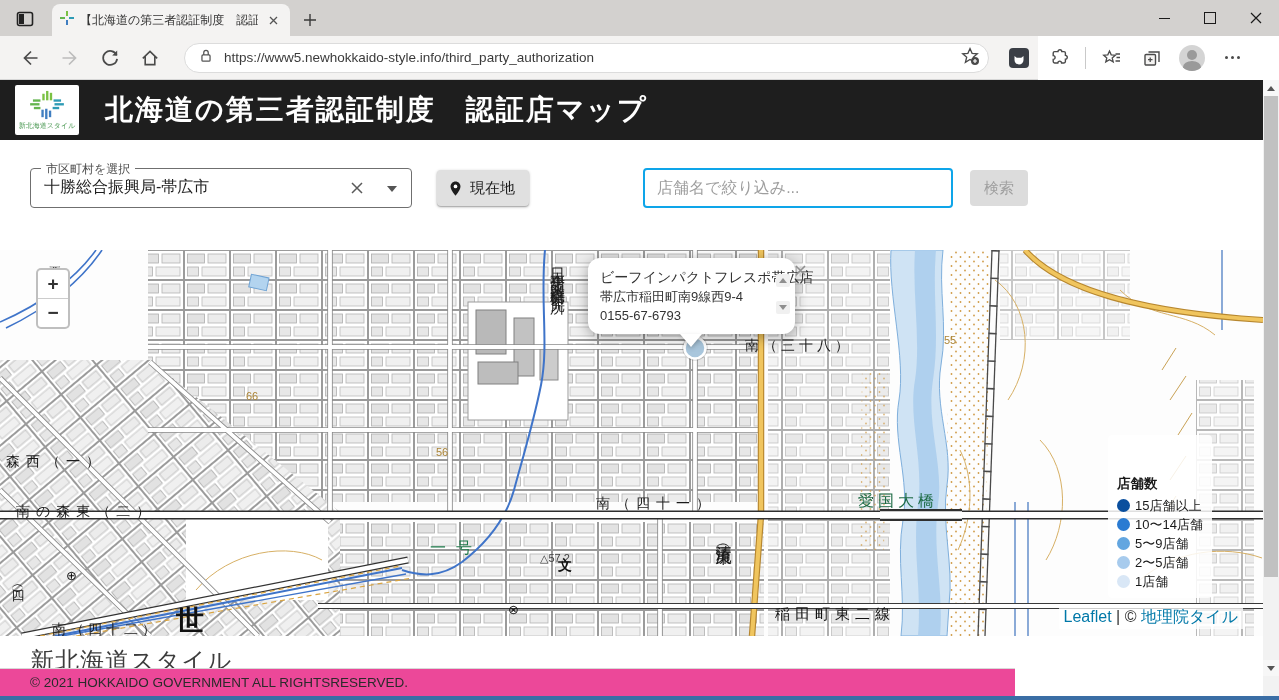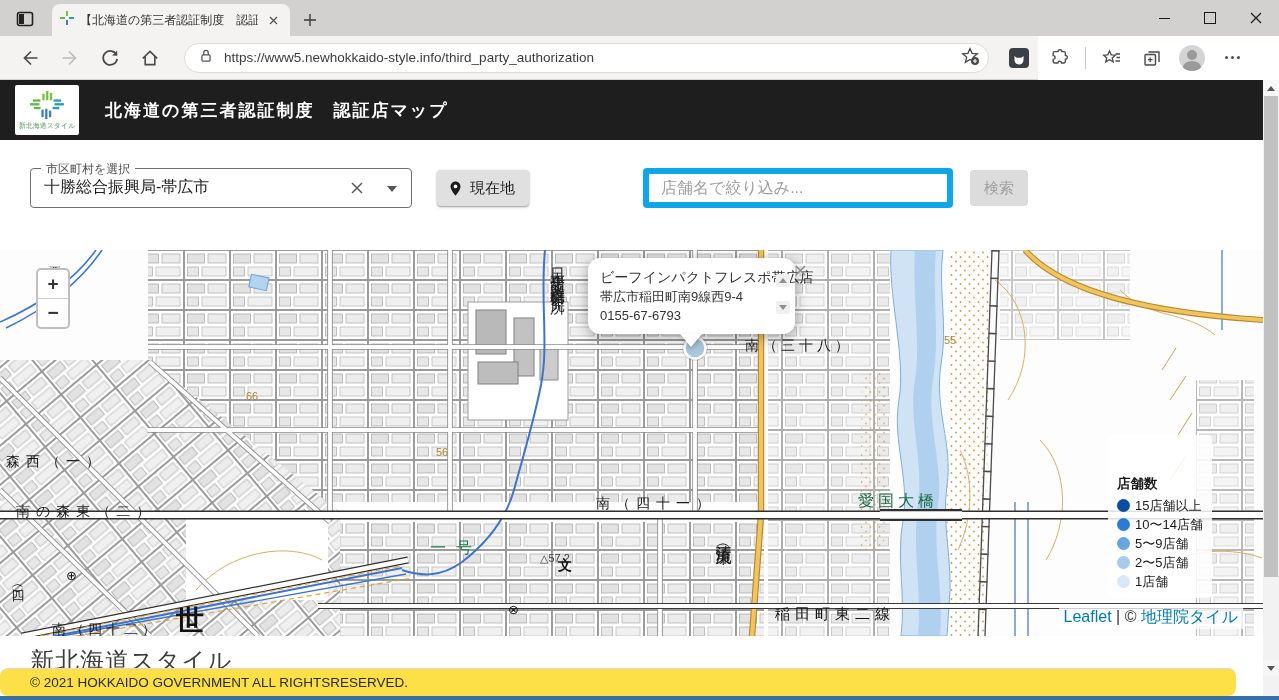--- a/index.html
+++ b/index.html
@@ -26,31 +26,31 @@
   .avatar{width:26px;height:26px;border-radius:50%;background:#d4d4d4;position:relative;overflow:hidden;}
   .avatar .head{position:absolute;left:8px;top:5px;width:10px;height:10px;border-radius:50%;background:#9a9a9a;}
   .avatar .body{position:absolute;left:4px;top:16px;width:18px;height:12px;border-radius:50% 50% 0 0;background:#9a9a9a;}
   .dots{display:flex;gap:3px;}
   .dots i{width:3px;height:3px;border-radius:50%;background:#4a4a4a;display:block;}
 
   
   .site-header{position:absolute;left:0;top:80px;width:1263px;height:60px;background:#1e1e1e;display:flex;align-items:center;}
   .logo{width:64px;height:50px;background:#fff;margin-left:15px;border-radius:2px;display:flex;flex-direction:column;align-items:center;justify-content:center;}
   .logo-caption{font-size:7px;color:#4d9a55;letter-spacing:0;margin-top:1px;white-space:nowrap;}
-  .site-title{color:#fff;font-size:17px;font-weight:700;letter-spacing:2px;margin:0 0 0 26px;}
+  .site-title{color:#fff;font-size:28px;font-weight:700;letter-spacing:2px;margin:0 0 0 26px;}
 
   
   .controls{position:absolute;left:0;top:140px;width:1012px;height:110px;background:#fff;}
   .mui-select{position:absolute;left:30px;top:28px;width:382px;height:40px;border:1px solid #6f6f6f;border-radius:4px;box-sizing:border-box;}
   .mui-label{position:absolute;left:10px;top:-8px;background:#fff;padding:0 5px;font-size:12px;color:#4f4f4f;}
   .mui-value{position:absolute;left:13px;top:8px;font-size:16px;color:#1e1e1e;}
   .sel-clear{position:absolute;right:44px;top:9px;width:20px;height:20px;display:flex;align-items:center;justify-content:center;}
   .sel-caret{position:absolute;right:14px;top:17px;width:0;height:0;border-left:5px solid transparent;border-right:5px solid transparent;border-top:6px solid #555;}
   .loc-btn{position:absolute;left:437px;top:30px;height:36px;padding:0 14px 0 10px;background:#e0e0e0;border:none;border-radius:4px;box-shadow:0 1px 3px rgba(0,0,0,.3),0 1px 1px rgba(0,0,0,.15);display:flex;align-items:center;gap:6px;font-size:15px;color:#1c1c1c;font-family:inherit;}
-  .store-input{position:absolute;left:643px;top:28px;width:310px;height:40px;border:6px solid #0ea5e9;border-radius:4px;box-sizing:border-box;padding:0 12px;font-size:16px;color:#222;font-family:inherit;}
+  .store-input{position:absolute;left:643px;top:28px;width:310px;height:40px;border:2px solid #0ea5e9;border-radius:4px;box-sizing:border-box;padding:0 12px;font-size:16px;color:#222;font-family:inherit;}
   .store-input::placeholder{color:#9e9e9e;}
   .search-btn{position:absolute;left:970px;top:30px;width:58px;height:36px;background:#dcdcdc;color:#9f9f9f;border:none;border-radius:4px;font-size:15px;font-family:inherit;}
 
   
   .map{position:absolute;left:0;top:250px;width:1263px;height:386px;overflow:hidden;background:#fdfdfd;cursor:default;}
   .map svg.base{position:absolute;left:0;top:0;}
   .leaflet-zoom{position:absolute;left:36px;top:18px;width:30px;border:2px solid rgba(0,0,0,.25);border-radius:5px;background:#fff;z-index:5;}
   .leaflet-zoom .zbtn{width:30px;height:28px;display:flex;align-items:center;justify-content:center;font-size:19px;font-weight:700;color:#333;}
   .leaflet-zoom .zbtn + .zbtn{border-top:1px solid #ccc;}
   .popup{position:absolute;left:588px;top:8px;width:207px;z-index:6;}
@@ -66,21 +66,21 @@
   .legend{position:absolute;right:51px;bottom:38px;background:rgba(255,255,255,.85);border-radius:4px;padding:5px 9px 7px;z-index:5;}
   .legend-title{font-size:13.5px;font-weight:700;color:#1a1a1a;margin-bottom:3px;margin-top:35px;}
   .legend-row{display:flex;align-items:center;gap:5px;line-height:19px;font-size:13px;color:#1a1a1a;white-space:nowrap;}
   .legend-dot{width:13px;height:13px;border-radius:50%;display:inline-block;flex:0 0 auto;}
   .attribution{position:absolute;right:20px;bottom:7px;background:rgba(255,255,255,.75);padding:1px 5px;font-size:16px;color:#333;z-index:5;white-space:nowrap;}
   .attribution a{color:#0078a8;text-decoration:none;}
 
   
   .about{position:absolute;left:0;top:636px;width:1263px;height:32px;overflow:hidden;background:#fff;}
   .about h2{margin:0;padding:9px 0 0 30px;font-size:24px;font-weight:500;color:#3c3c3c;letter-spacing:1px;}
-  .site-footer{position:absolute;left:0;top:668px;width:1236px;height:28px;background:#fde047;border-top:1px solid #d8d8d8;box-sizing:border-box;display:flex;align-items:center;border-radius:8px;}
+  .site-footer{position:absolute;left:0;top:668px;width:1015px;height:28px;background:#ec4899;border-top:1px solid #d8d8d8;box-sizing:border-box;display:flex;align-items:center;}
   .site-footer span{font-size:13.5px;color:#2b2b2b;margin-left:30px;}
   .bottom-strip{position:absolute;left:0;top:696px;width:1279px;height:4px;background:#3a6ea5;}
 
   
   .scrollbar{position:absolute;right:0;top:80px;width:16px;height:616px;background:#f2f2f2;z-index:9;}
   .sb-up,.sb-down{position:absolute;left:0;width:16px;height:16px;display:flex;align-items:center;justify-content:center;background:#f7f7f7;}
   .sb-up{top:0;} .sb-down{bottom:20px;}
   .sb-up i{width:0;height:0;border-left:4px solid transparent;border-right:4px solid transparent;border-bottom:5px solid #555;}
   .sb-down i{width:0;height:0;border-left:4px solid transparent;border-right:4px solid transparent;border-top:5px solid #555;}
   .sb-thumb{position:absolute;left:1px;top:16px;width:14px;height:481px;background:#c1c1c1;}

